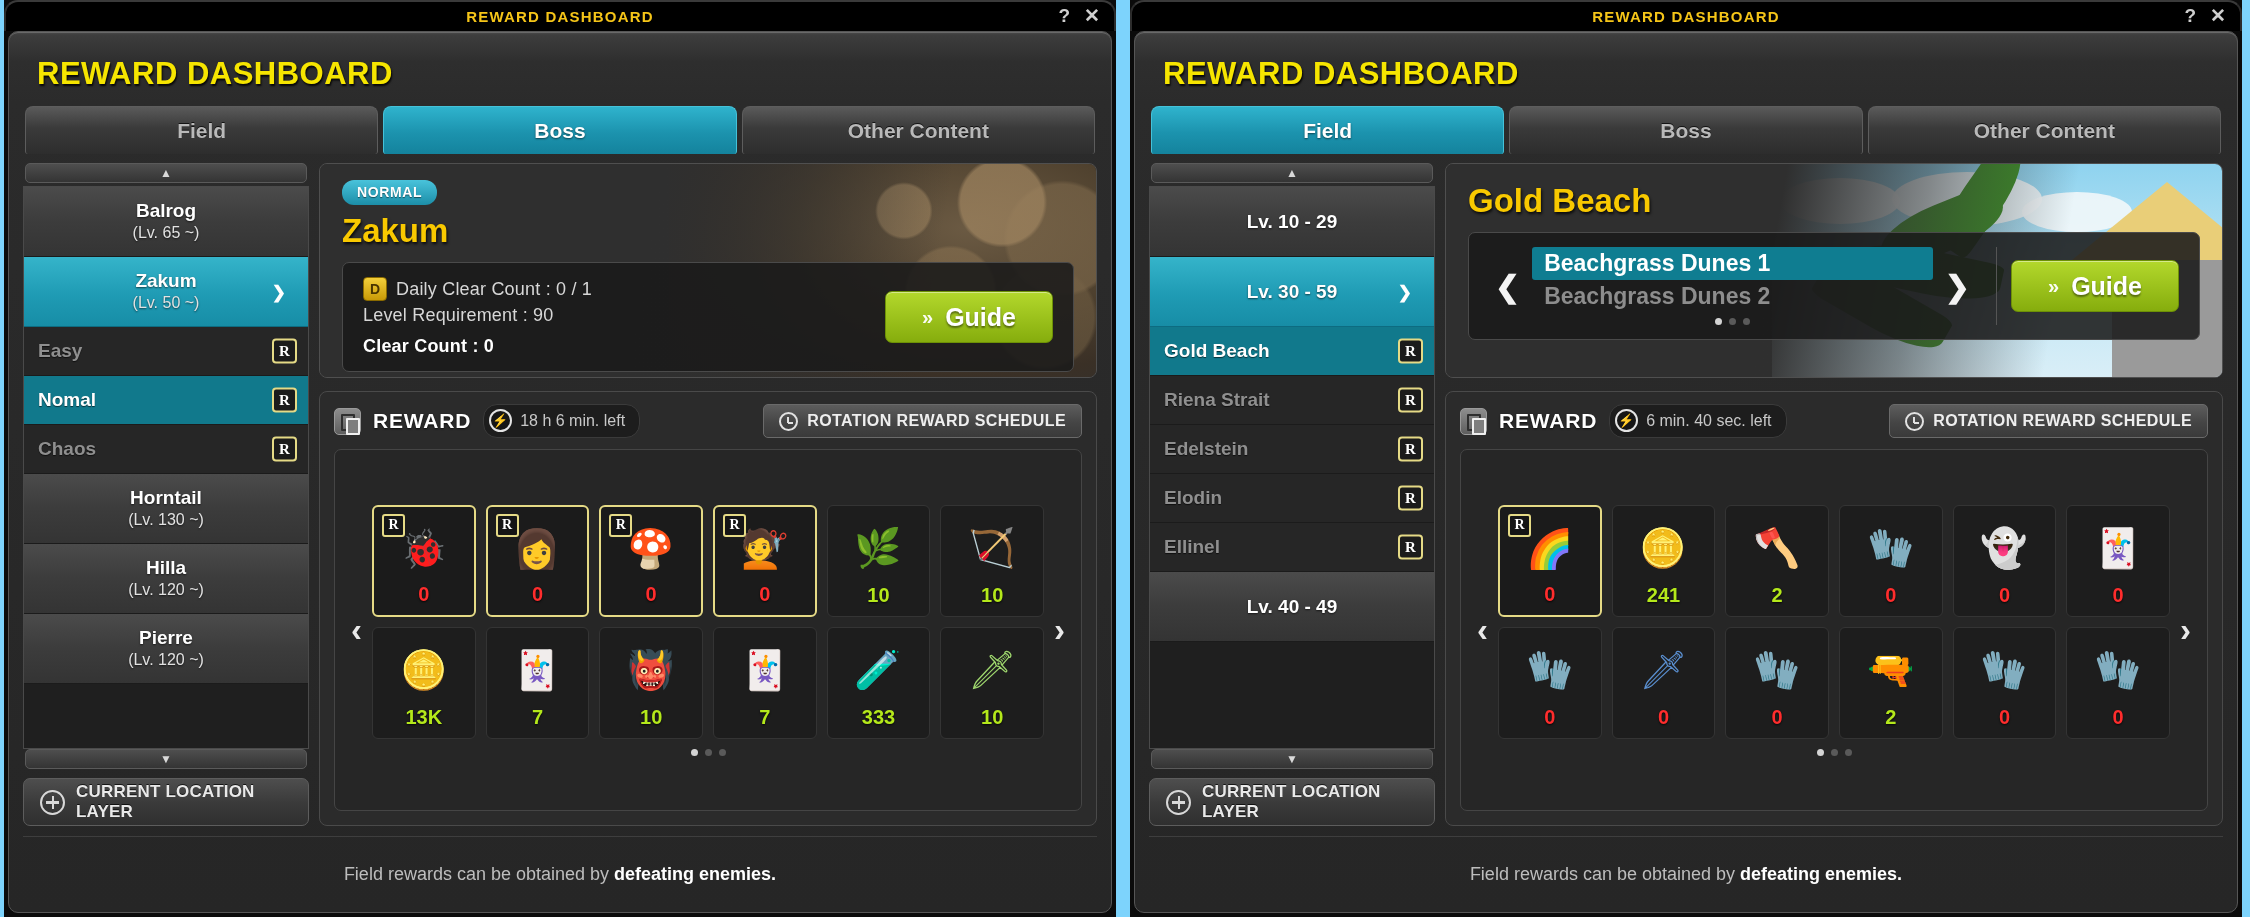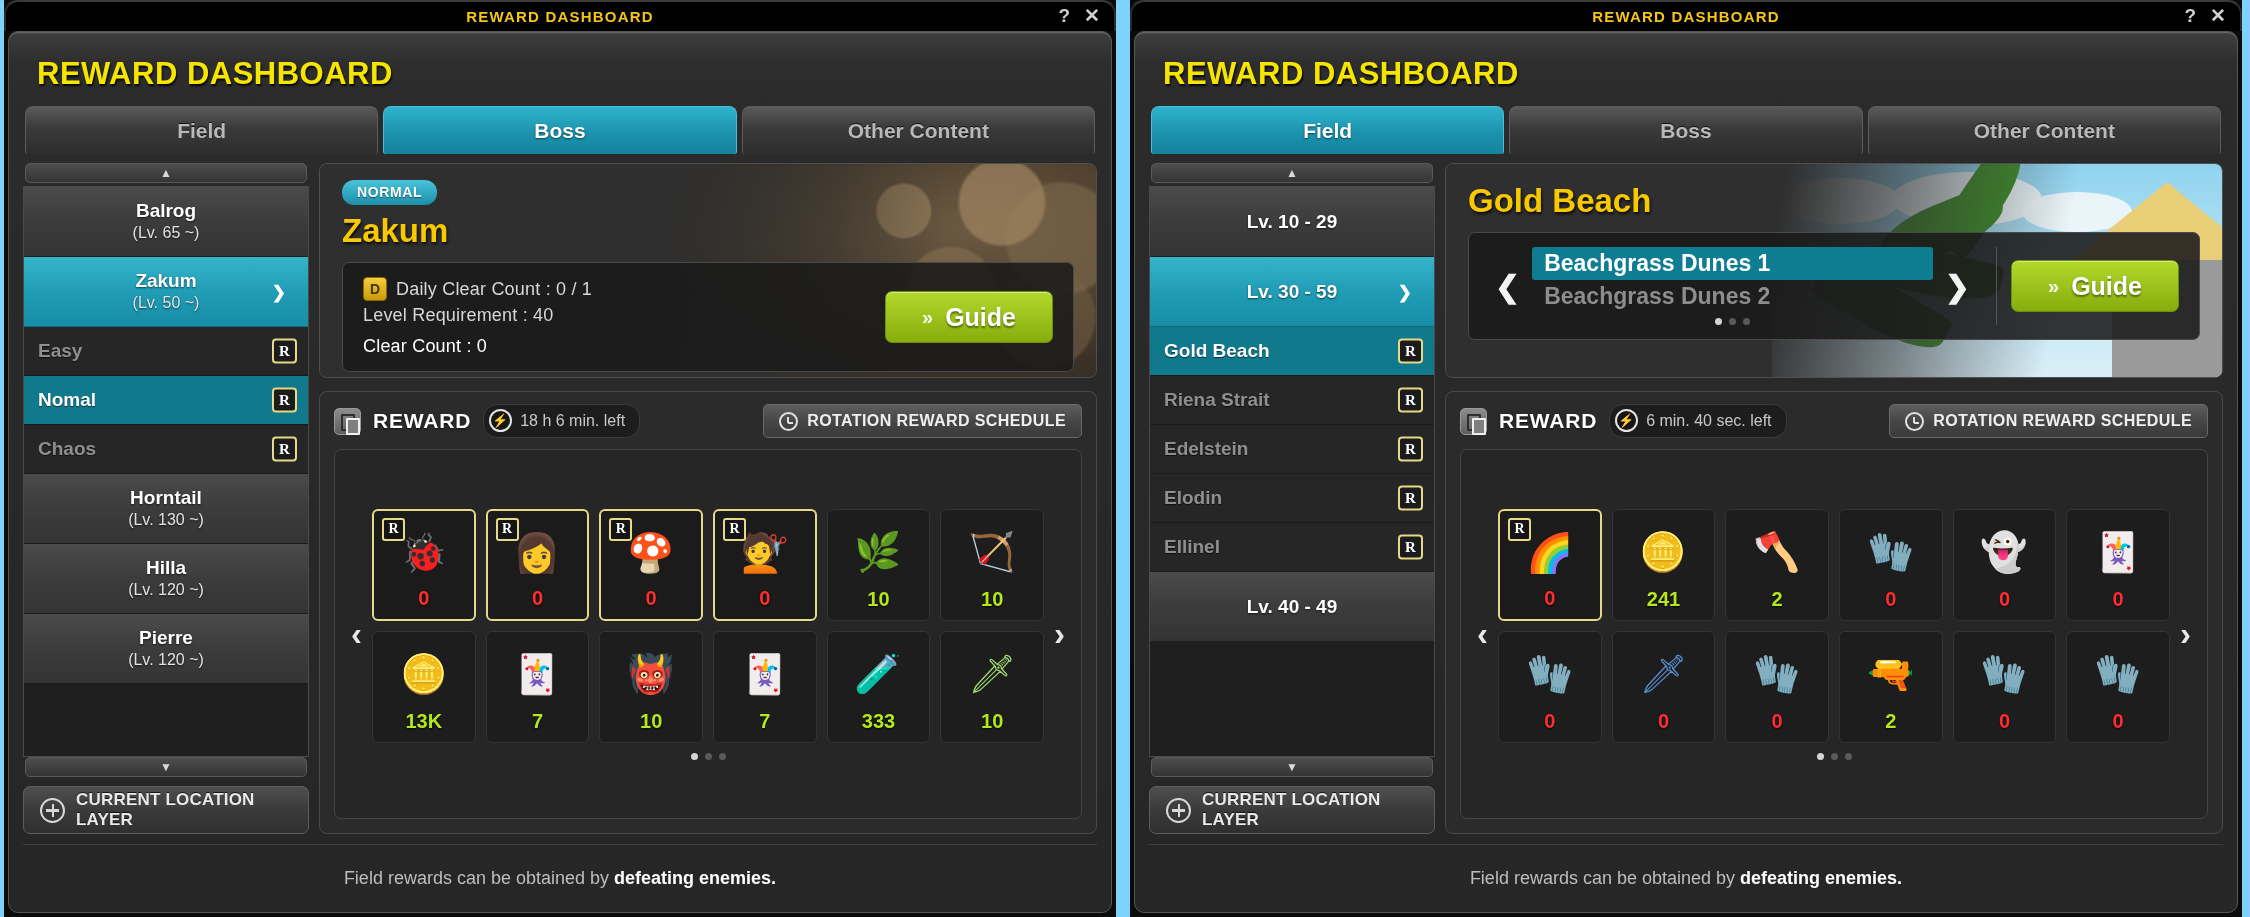--- a/index.html
+++ b/index.html
@@ -116,21 +116,21 @@
   .infobox { position:relative; margin-top:12px; border-radius:7px;
              background:rgba(26,26,26,.88); border:1px solid #4a4a4a;
              padding:14px 20px; display:flex; align-items:center; min-height:104px; }
   .info-lines { flex:1; }
   .info-row { display:flex; align-items:center; gap:9px; margin-bottom:4px; }
   .dbadge { width:24px; height:24px; border-radius:4px;
             background:linear-gradient(#f3cf3a,#c99a07); border:1px solid #8a6a00;
             color:#4a3500; font-size:14px; font-weight:bold;
             display:flex; align-items:center; justify-content:center; }
   .info-txt { color:#d7d7d7; font-size:18px; letter-spacing:.2px; }
-  .info-txt.bold { color:#ffffff; font-weight:normal; margin-top:10px; }
+  .info-txt.bold { color:#ffffff; font-weight:bold; margin-top:10px; }
 
   .guide-btn { flex:0 0 auto; width:168px; height:52px; border-radius:7px;
                background:linear-gradient(#b3d82c,#86ad0d);
                border:1px solid #6d9105; display:flex; align-items:center;
                justify-content:center; gap:12px; cursor:pointer;
                box-shadow:inset 0 1px 0 rgba(255,255,255,.45); }
   .guide-chev { color:#ffffff; font-size:20px; font-weight:bold; opacity:.95; }
   .guide-txt { color:#ffffff; font-size:25px; font-weight:bold;
                text-shadow:0 2px 2px rgba(0,0,0,.45); }
 
@@ -195,21 +195,21 @@
               font-family:"Liberation Serif", serif; }
   .sprite { width:58px; height:58px; display:flex; align-items:center;
             justify-content:center; font-size:38px; line-height:1; }
   .qty { position:absolute; bottom:9px; left:0; right:0; text-align:center;
          font-size:20px; font-weight:bold; text-shadow:0 1px 2px rgba(0,0,0,.8); }
   .qty.red { color:#ff2d2d; }
   .qty.green { color:#b4e81b; }
   .griddots { display:flex; gap:7px; justify-content:center; margin-top:10px; }
 
   
-  .footer { height:68px; display:flex; align-items:center; justify-content:center;
+  .footer { height:76px; display:flex; align-items:center; justify-content:center;
             border-top:1px solid #3e3e3e; margin-top:10px; }
   .footer-txt { color:#bdbdbd; font-size:18px; }
   .footer-txt b { color:#ffffff; }
 
   
   .art-zakum { position:absolute; right:0; top:0; width:55%; height:100%;
      background:
        radial-gradient(ellipse at 70% 30%, #6b5a43 0%, #50422f 40%, #3a3026 70%, #2f2f2f 100%);
   }
   .art-zakum:after{ content:""; position:absolute; inset:0;
@@ -295,21 +295,21 @@
           <div class="detail">
             <div class="hero">
               <div class="art-zakum"></div>
               <div class="hero-fade"></div>
               <div class="hero-inner"><div class="pill">NORMAL</div><div class="hero-name">Zakum</div><div class="infobox">
                   <div class="info-lines">
                     <div class="info-row">
                       <div class="dbadge">D</div>
                       <div class="info-txt">Daily Clear Count : 0 / 1</div>
                     </div>
-                    <div class="info-txt">Level Requirement : 40</div>
+                    <div class="info-txt">Level Requirement : 90</div>
                     <div class="info-txt bold">Clear Count : 0</div>
                   </div>
                   <div class="guide-btn">
                     <div class="guide-chev">»</div>
                     <div class="guide-txt">Guide</div>
                   </div>
                 </div></div>
             </div>
             <div class="rewardsec">
               <div class="reward-head">

